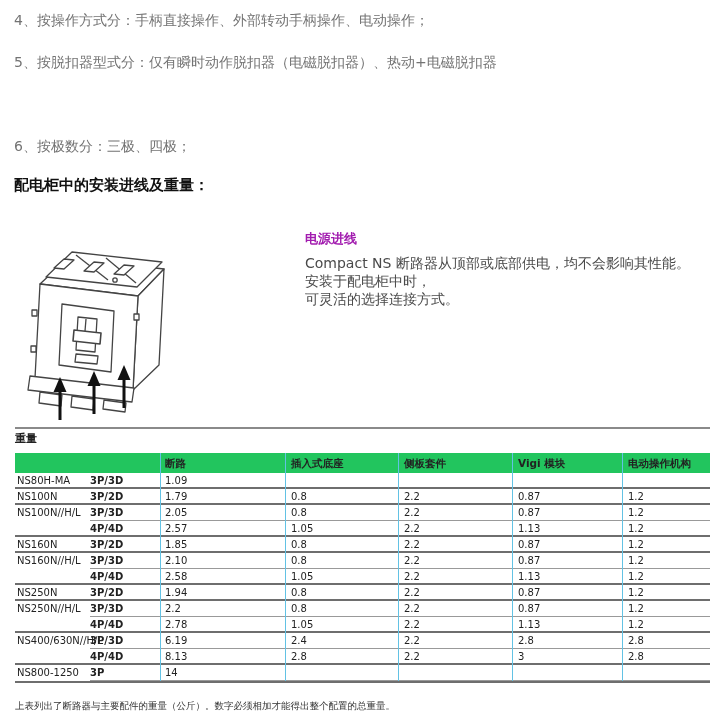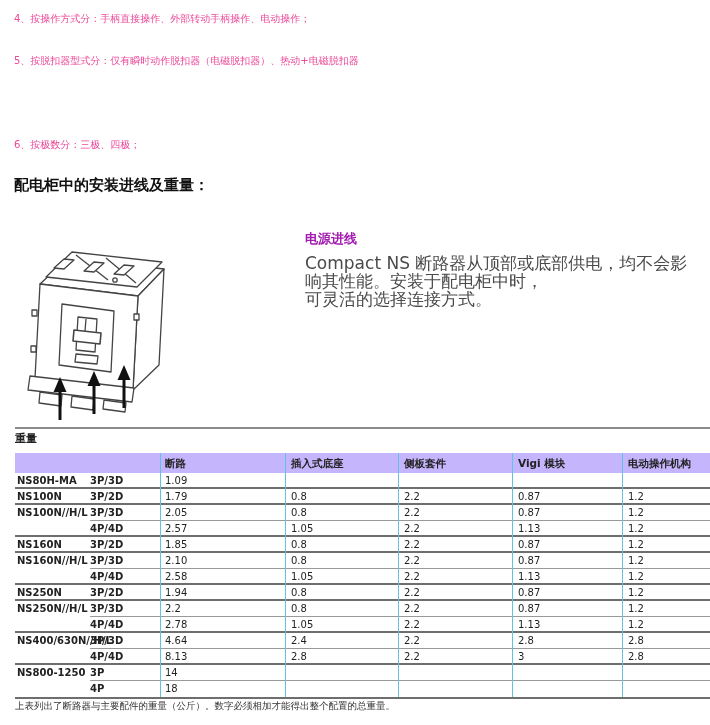--- a/index.html
+++ b/index.html
@@ -3,43 +3,43 @@
 <meta charset="utf-8">
 <style>
   * { margin:0; padding:0; box-sizing:border-box; }
   html,body { background:#fff; }
   .page {
     position:relative; width:710px; height:725px; background:#ffffff;
     font-family:"DejaVu Sans","Liberation Sans",sans-serif; color:#1a1a1a;
     overflow:hidden;
   }
   
-  .list-line { position:absolute; left:14px; font-size:10px; color:#ec4899; white-space:nowrap; }
+  .list-line { position:absolute; left:14px; font-size:14px; color:#737373; white-space:nowrap; }
   .list-line.indent { left:42px; }
   .sec-heading { position:absolute; left:14px; font-size:15px; font-weight:bold; color:#111; white-space:nowrap;text-align:center; }
 
   
   .breaker-svg { position:absolute; left:12px; top:222px; }
   .fig-caption { position:absolute; left:305px; top:230px; width:398px; }
   .fig-title { font-size:13px; font-weight:bold; color:#a21caf; margin-bottom:6px; }
-  .fig-text { font-size:17px; color:#4a4a4a; line-height:18px; }
+  .fig-text { font-size:14px; color:#4a4a4a; line-height:18px; }
 
   
   .wtable { position:absolute; left:15px; top:427px; width:695px; border-top:2px solid #8a8a8a; }
   .t-title { height:24px; line-height:19px; font-size:11px; font-weight:bold; text-align:left; width:590px; color:#222; }
   .t-grid { position:relative; }
   .vline { position:absolute; top:0; bottom:0; width:1px; background:#62c2e4; z-index:1; }
   .vl1{left:145px}.vl2{left:270px}.vl3{left:383px}.vl4{left:497px}.vl5{left:607px}
-  .t-header { position:relative; height:20px; background:#c4b5fd; }
+  .t-header { position:relative; height:20px; background:#22c55e; }
   .t-header .cell { font-weight:bold; line-height:20px; font-size:10.5px; color:#222; }
   .trow { position:relative; height:16px; }
   .trow.sep-thin::after  { content:''; position:absolute; left:75px; right:0; bottom:0; border-bottom:1px solid #999; }
   .trow.sep-thick::after { content:''; position:absolute; left:0; right:0; bottom:0; border-bottom:2px solid #6e6e6e; }
   .cell { position:absolute; font-size:10px; line-height:16px; white-space:nowrap; color:#222; z-index:2; }
-  .col0{left:2px; font-weight:bold;} .col1{left:75px; font-weight:bold;}
+  .col0{left:2px; font-weight:normal;} .col1{left:75px; font-weight:bold;}
   .col2{left:150px}.col3{left:276px}.col4{left:389px}.col5{left:503px}.col6{left:613px}
   .t-bottom { border-bottom:2px solid #6e6e6e; }
   .footnote { position:absolute; left:15px; top:700px; font-size:9.5px; color:#333; white-space:nowrap; }
 </style>
 </head>
 <body>
 
 <div class="page">
 
   <div class="list-line" style="top:12px">4、按操作方式分：手柄直接操作、外部转动手柄操作、电动操作；</div>
@@ -200,21 +200,21 @@
             <span class="cell col1">4P/4D</span>
             <span class="cell col2">2.78</span>
             <span class="cell col3">1.05</span>
             <span class="cell col4">2.2</span>
             <span class="cell col5">1.13</span>
             <span class="cell col6">1.2</span>
           </div>
           <div class="trow sep-thin">
             <span class="cell col0">NS400/630N//H/L</span>
             <span class="cell col1">3P/3D</span>
-            <span class="cell col2">4.64</span>
+            <span class="cell col2">6.19</span>
             <span class="cell col3">2.4</span>
             <span class="cell col4">2.2</span>
             <span class="cell col5">2.8</span>
             <span class="cell col6">2.8</span>
           </div>
           <div class="trow sep-thick">
             <span class="cell col0"></span>
             <span class="cell col1">4P/4D</span>
             <span class="cell col2">8.13</span>
             <span class="cell col3">2.8</span>
@@ -224,28 +224,19 @@
           </div>
           <div class="trow sep-thin">
             <span class="cell col0">NS800-1250</span>
             <span class="cell col1">3P</span>
             <span class="cell col2">14</span>
             <span class="cell col3"></span>
             <span class="cell col4"></span>
             <span class="cell col5"></span>
             <span class="cell col6"></span>
           </div>
-          <div class="trow">
-            <span class="cell col0"></span>
-            <span class="cell col1">4P</span>
-            <span class="cell col2">18</span>
-            <span class="cell col3"></span>
-            <span class="cell col4"></span>
-            <span class="cell col5"></span>
-            <span class="cell col6"></span>
-          </div>
         </div>
     </div>
   </div>
 
   <div class="footnote">上表列出了断路器与主要配件的重量（公斤）。数字必须相加才能得出整个配置的总重量。</div>
 
 </div>
 
 </body></html>

